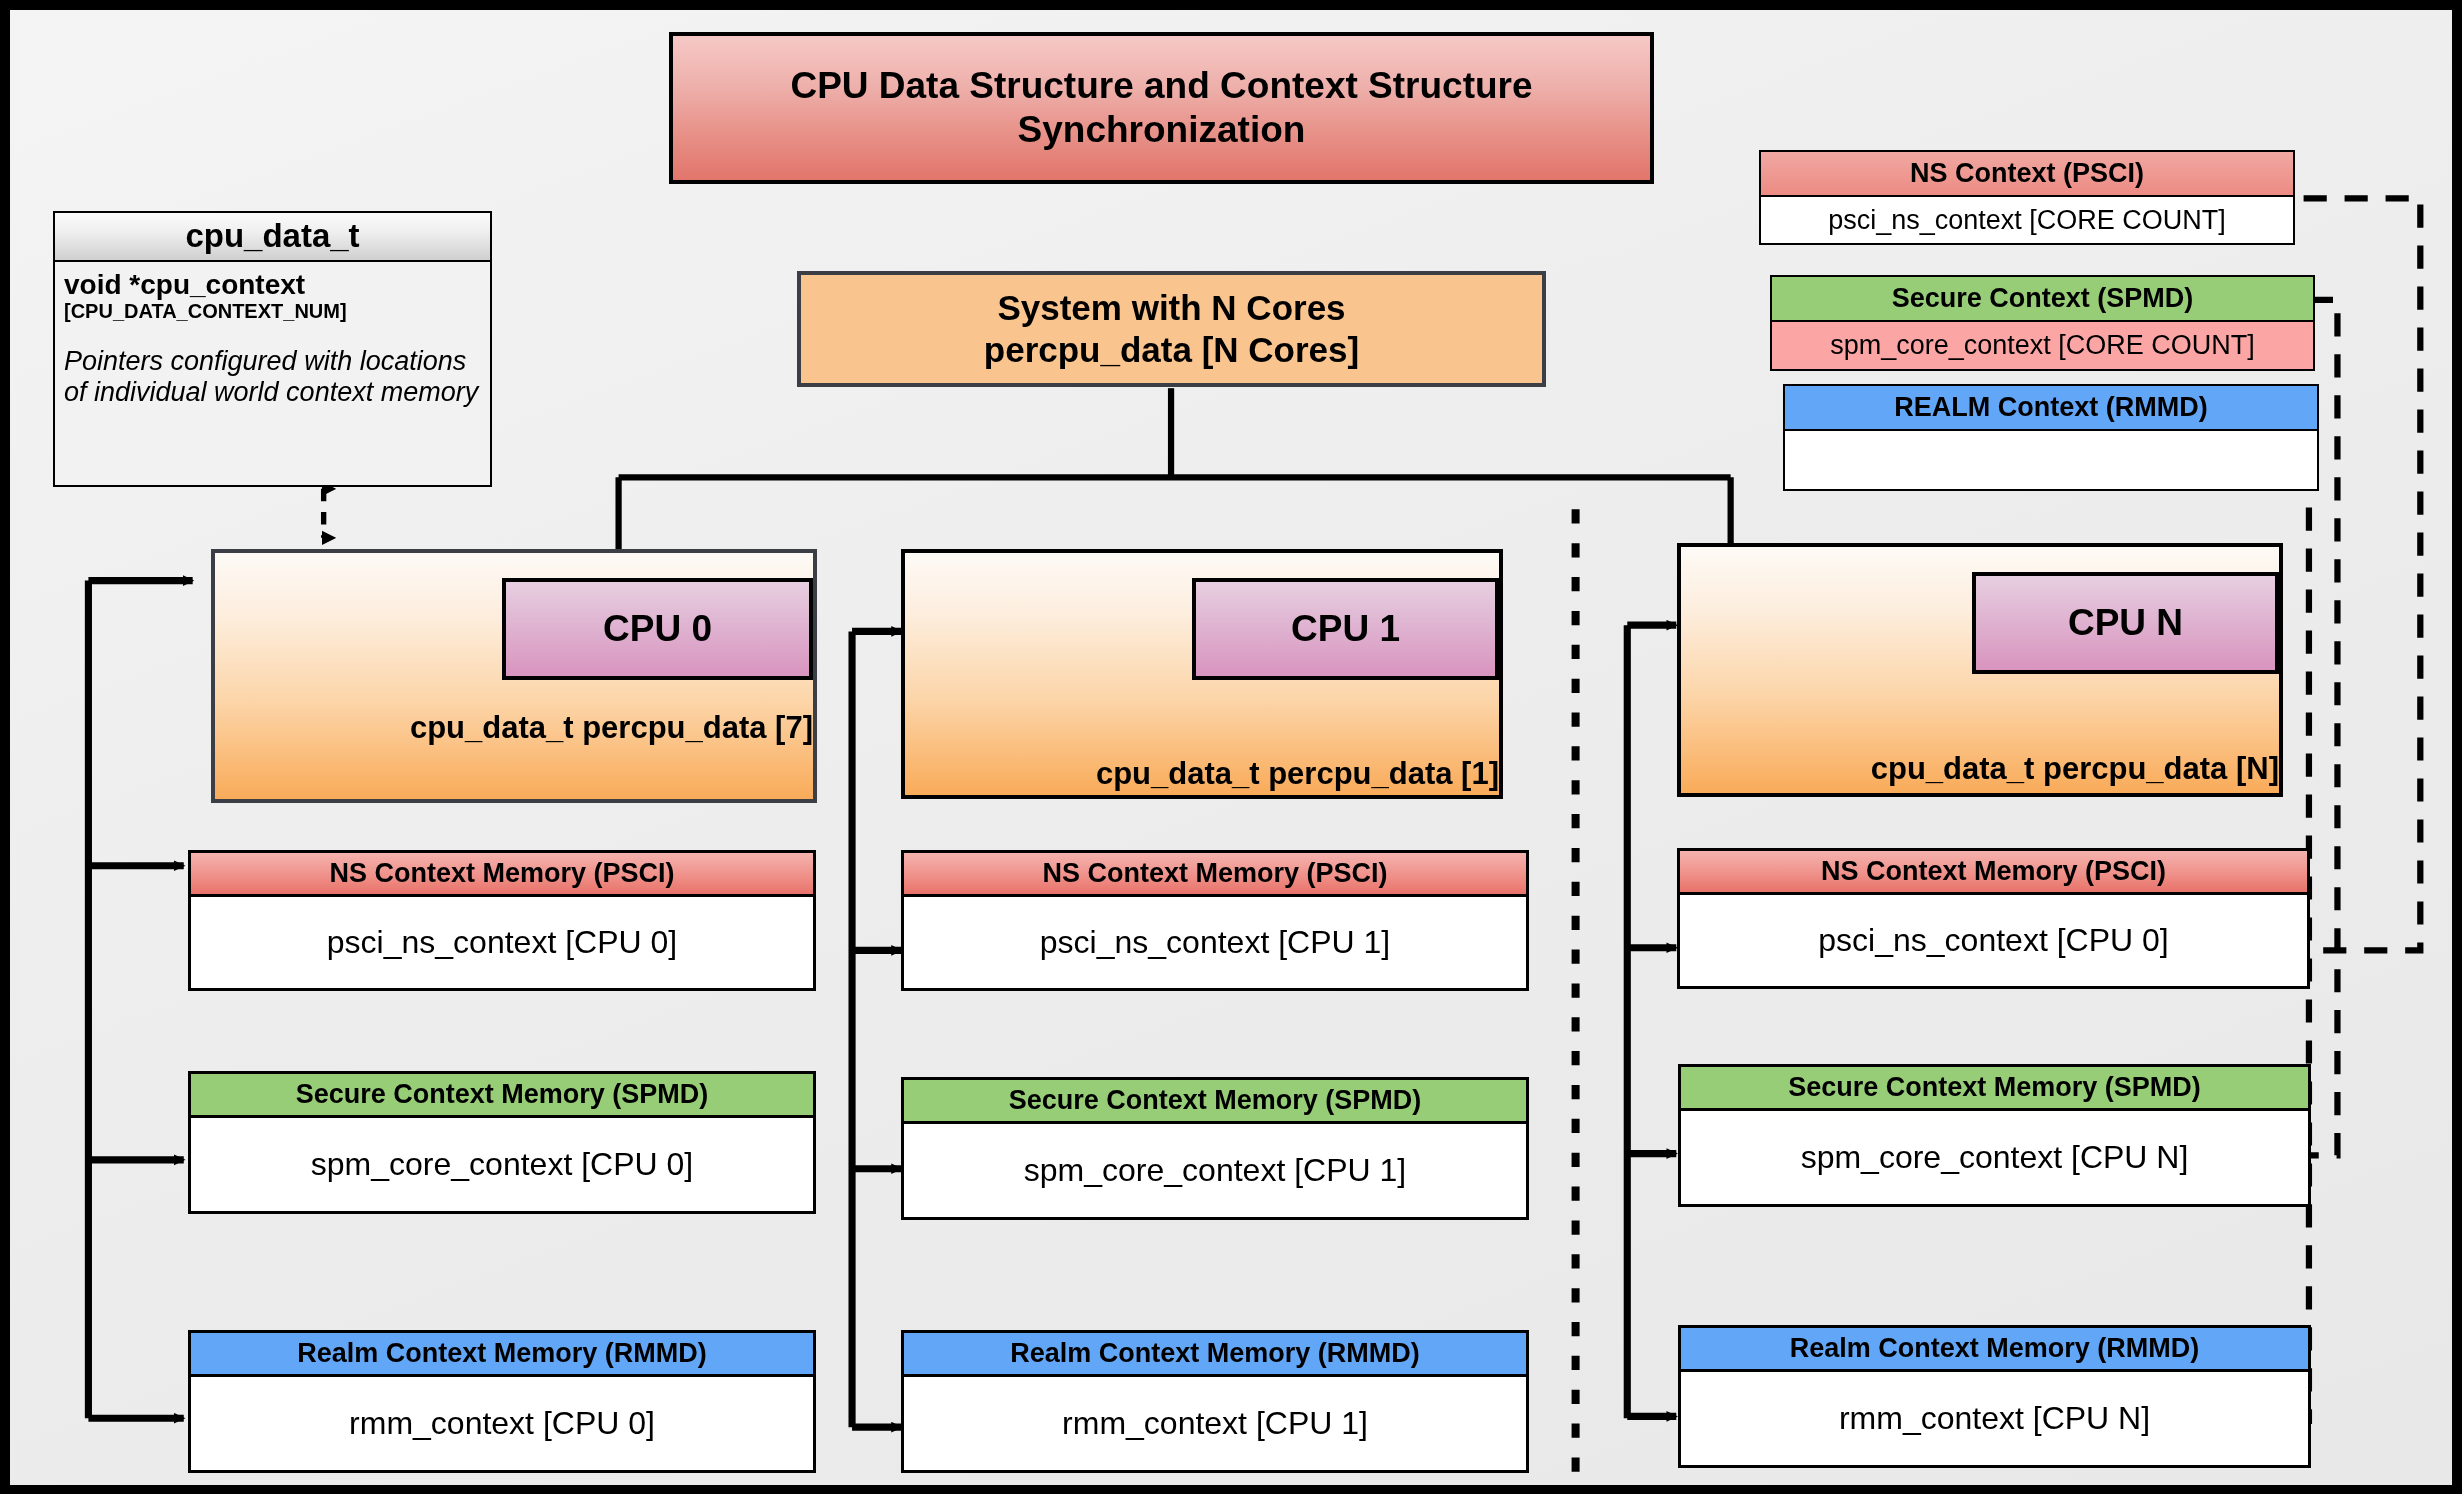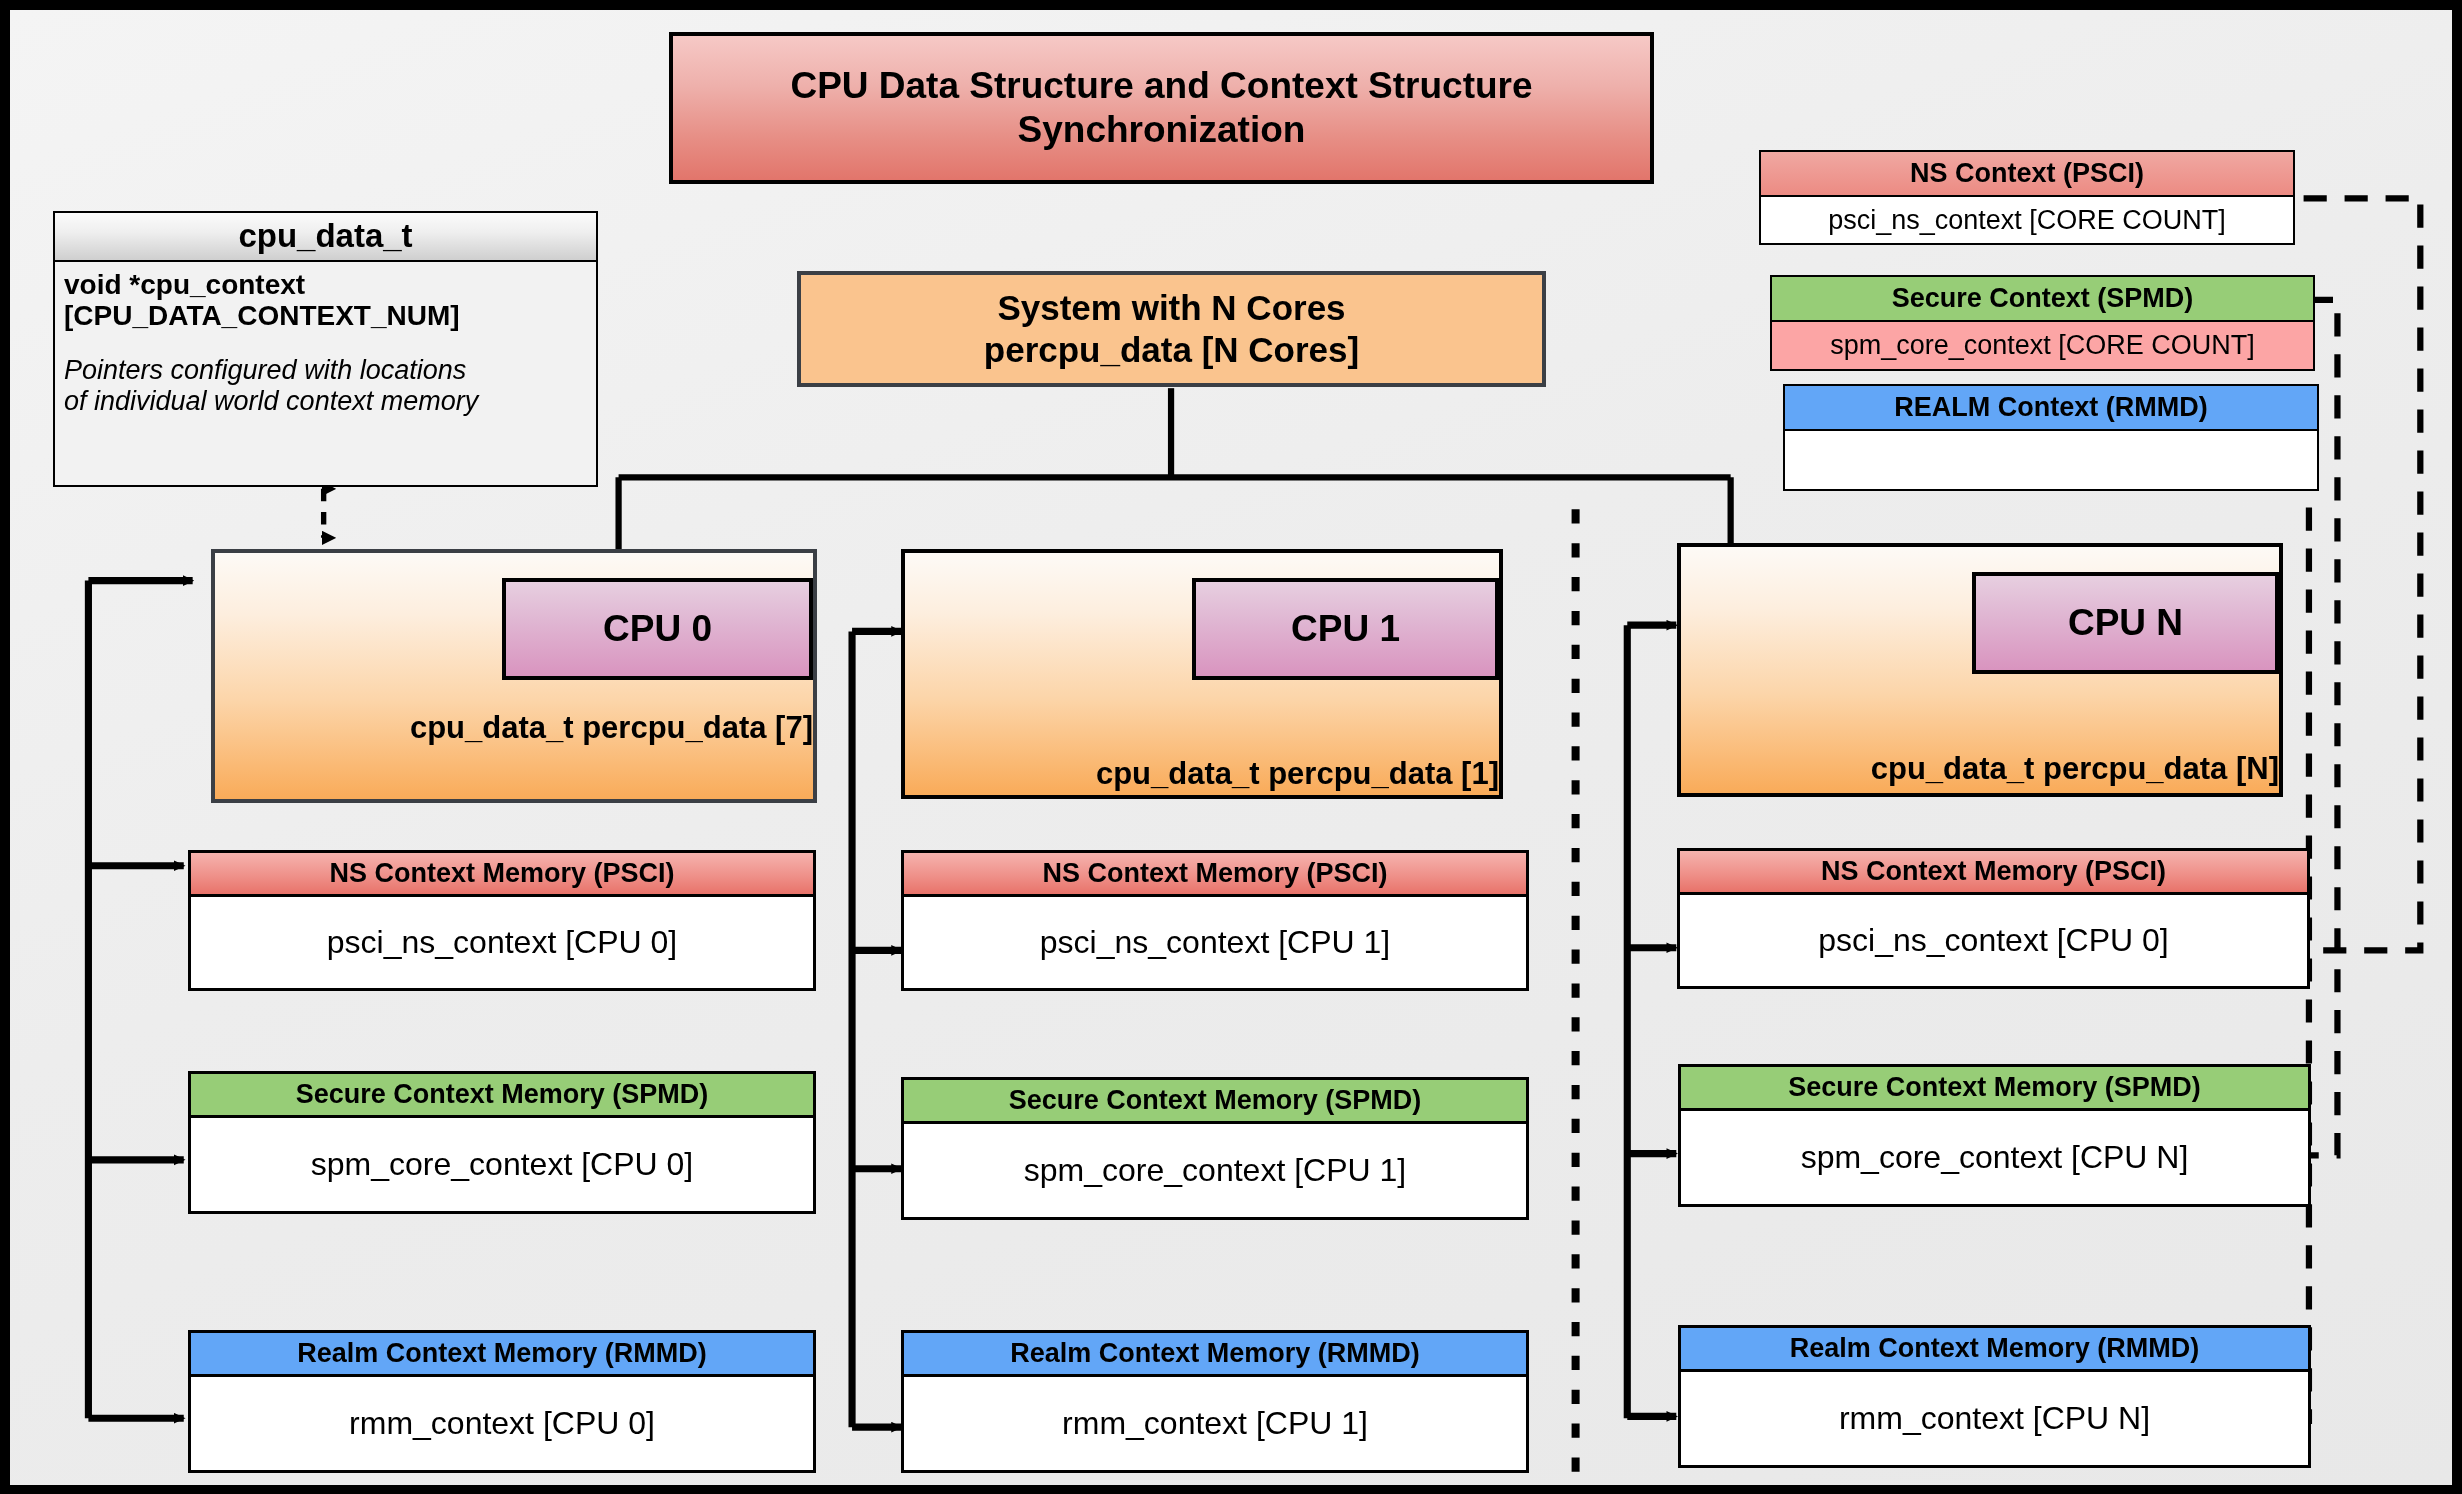--- a/index.html
+++ b/index.html
@@ -155,25 +155,25 @@
     </g>
   </svg>
 
   <div class="box title-box" style="left:659px;top:22px;width:985px;height:152px;font-size:37px;">
     <div>
       <div>CPU Data Structure and Context Structure</div>
       <div>Synchronization</div>
     </div>
   </div>
 
-  <div class="box struct-box" style="left:43px;top:201px;width:545px;height:276px;">
+  <div class="box struct-box" style="left:43px;top:201px;width:439px;height:276px;">
     <div class="struct-hdr" style="font-size:33px;">cpu_data_t</div>
     <div class="struct-body">
       <div class="decl" style="font-size:28px;">void  *cpu_context</div>
-      <div class="decl" style="font-size:28px;">[CPU_DATA_CONTEXT_NUM]</div>
+      <div class="decl" style="font-size:20px;">[CPU_DATA_CONTEXT_NUM]</div>
       <div class="note" style="font-size:27px;">Pointers configured with locations</div>
       <div class="note" style="font-size:27px;margin-top:0;">of individual world context memory</div>
     </div>
   </div>
 
   <div class="box system-box" style="left:787px;top:261px;width:749px;height:116px;font-size:35px;">
     <div>
       <div>System with N Cores</div>
       <div>percpu_data [N Cores]</div>
     </div>

